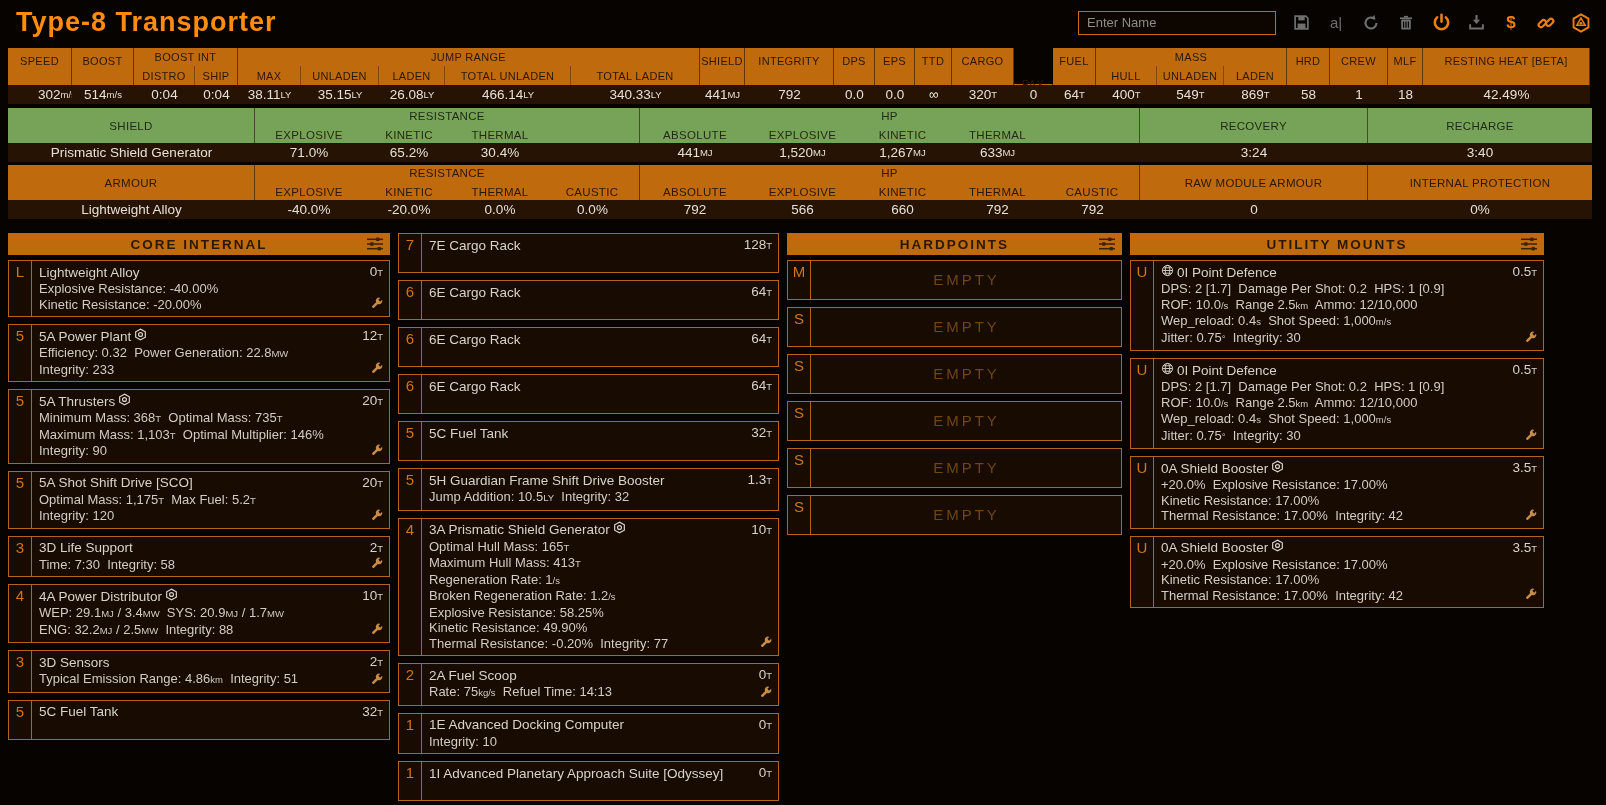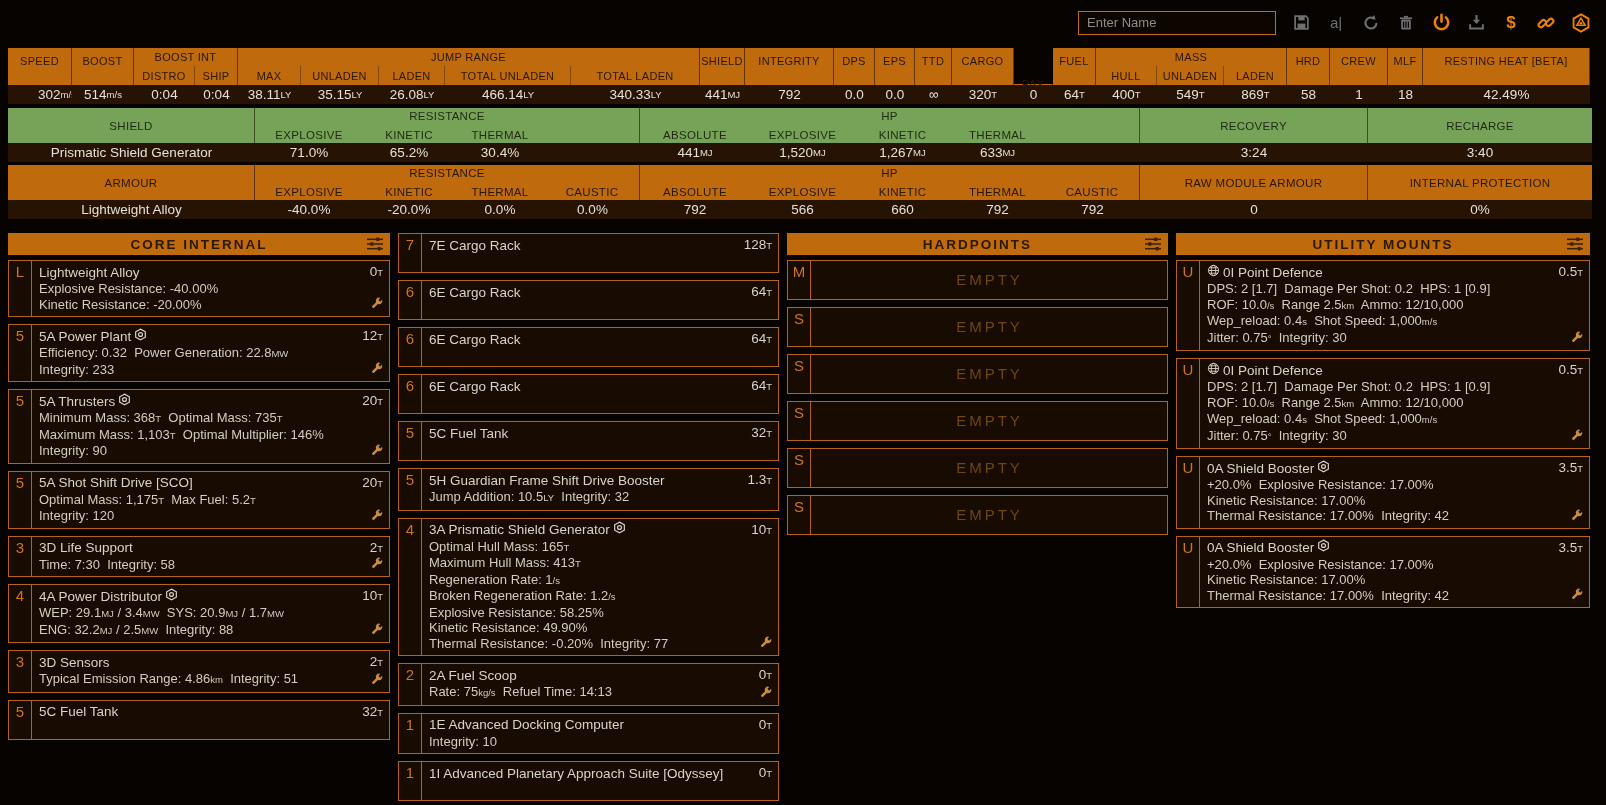--- a/index.html
+++ b/index.html
@@ -50,20 +50,21 @@
   .m-name{display:flex;align-items:center;gap:3px;min-width:0;}
   .m-line{color:#D2CCC4;font-size:13px;line-height:15.5px;white-space:pre;}
   .wrench{position:absolute;right:6px;bottom:3px;}
   .m-empty{display:flex;align-items:center;justify-content:center;}
   .empty-label{color:#6F4710;font-size:15px;letter-spacing:3px;}
 </style>
 </head>
 <body>
 
 <div class="topbar">
+  <div class="app-title">Type-8 Transporter</div>
   <div class="tb-spacer"></div>
   <input class="name-input" placeholder="Enter Name" style="">
   <div class="toolbar" id="toolbar">
       <span class="tb-icon">
         <svg viewBox="0 0 16 16" width="17" height="17">
           <path d="M2 2h10l2 2v10H2z" fill="none" stroke="#6F6F6F" stroke-width="1.6"></path>
           <rect x="5" y="2.6" width="6" height="3.4" fill="#6F6F6F"></rect>
           <rect x="4.3" y="9" width="7.4" height="4.2" fill="#6F6F6F"></rect>
         </svg>
       </span>
@@ -412,21 +413,21 @@
           <div class="m-line">Integrity: 10</div>
         </div>
       </div>
       <div class="module">
         <div class="m-slot">1</div>
         <div class="m-body">
           <div class="m-title"><span class="m-name"><span>1I Advanced Planetary Approach Suite [Odyssey]</span></span><span>0<span class="u">T</span></span></div>
         </div>
       </div>
     </div>
-    <div class="panel" style="width: 381px;">
+    <div class="panel" style="width: 335px;">
       <div class="panel-header">
         <span>HARDPOINTS</span>
         <span class="filter-icon"><svg viewBox="0 0 18 14" width="18" height="14">
             <g stroke="#3A2104" stroke-width="1.5">
               <line x1="1" y1="2.3" x2="17" y2="2.3"></line>
               <line x1="1" y1="7" x2="17" y2="7"></line>
               <line x1="1" y1="11.7" x2="17" y2="11.7"></line>
             </g>
             <g fill="#3A2104">
               <rect x="10.2" y="0.6" width="3.2" height="3.4"></rect>

